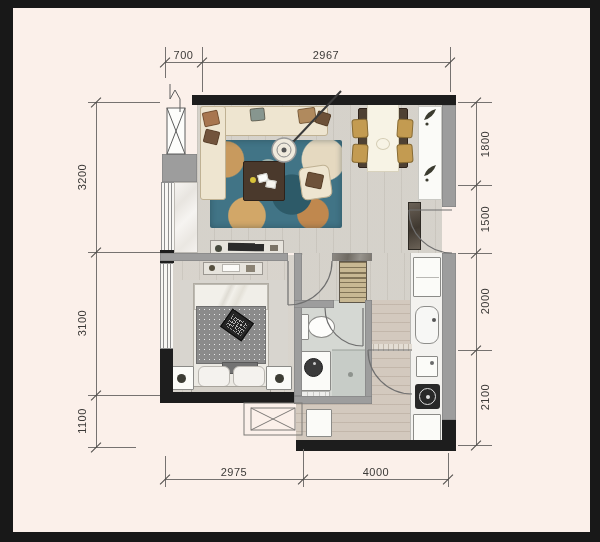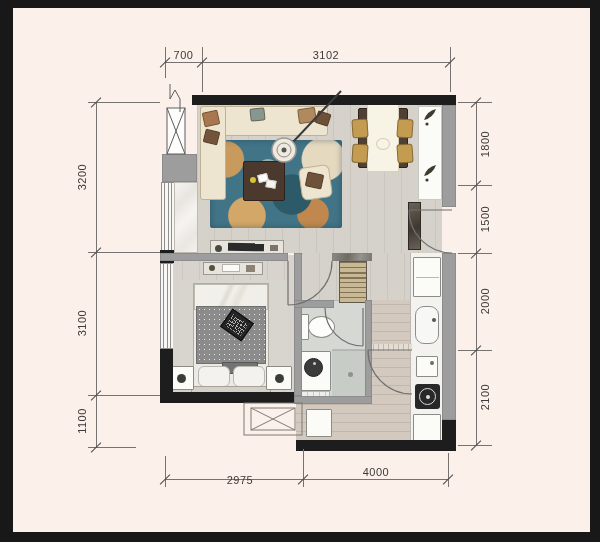--- a/index.html
+++ b/index.html
@@ -230,21 +230,21 @@
     </svg>
 
     <div class="dl-h" style="left:165px;top:62px;width:285px;"></div>
     <div class="dl-v" style="left:165px;top:47px;height:31px;"></div>
     <div class="dl-v" style="left:202px;top:47px;height:45px;"></div>
     <div class="dl-v" style="left:450px;top:47px;height:45px;"></div>
     <div class="tick" style="left:158px;top:62px;"></div>
     <div class="tick" style="left:195px;top:62px;"></div>
     <div class="tick" style="left:443px;top:62px;"></div>
     <div class="dim-label" style="left:165px;top:49px;width:37px;">700</div>
-    <div class="dim-label" style="left:306px;top:49px;width:40px;">3102</div>
+    <div class="dim-label" style="left:306px;top:49px;width:40px;">2967</div>
 
     <div class="dl-v" style="left:96px;top:102px;height:345px;"></div>
     <div class="dl-h" style="left:88px;top:102px;width:72px;"></div>
     <div class="dl-h" style="left:88px;top:252px;width:72px;"></div>
     <div class="dl-h" style="left:88px;top:395px;width:72px;"></div>
     <div class="dl-h" style="left:88px;top:447px;width:48px;"></div>
     <div class="tick" style="left:89px;top:102px;"></div>
     <div class="tick" style="left:89px;top:252px;"></div>
     <div class="tick" style="left:89px;top:395px;"></div>
     <div class="tick" style="left:89px;top:447px;"></div>
@@ -268,18 +268,18 @@
     <div class="dim-label v" style="left:465px;top:295px;width:40px;">2000</div>
     <div class="dim-label v" style="left:465px;top:391px;width:40px;">2100</div>
 
     <div class="dl-h" style="left:165px;top:479px;width:283px;"></div>
     <div class="dl-v" style="left:165px;top:456px;height:31px;"></div>
     <div class="dl-v" style="left:303px;top:449px;height:38px;"></div>
     <div class="dl-v" style="left:448px;top:453px;height:34px;"></div>
     <div class="tick" style="left:158px;top:479px;"></div>
     <div class="tick" style="left:296px;top:479px;"></div>
     <div class="tick" style="left:441px;top:479px;"></div>
-    <div class="dim-label" style="left:220px;top:466px;width:40px;margin-top:8px;">2975</div>
+    <div class="dim-label" style="left:214px;top:466px;width:40px;">2975</div>
     <div class="dim-label" style="left:356px;top:466px;width:40px;">4000</div>
 
   </div>
  </div>
 </div>
 
 </body></html>

